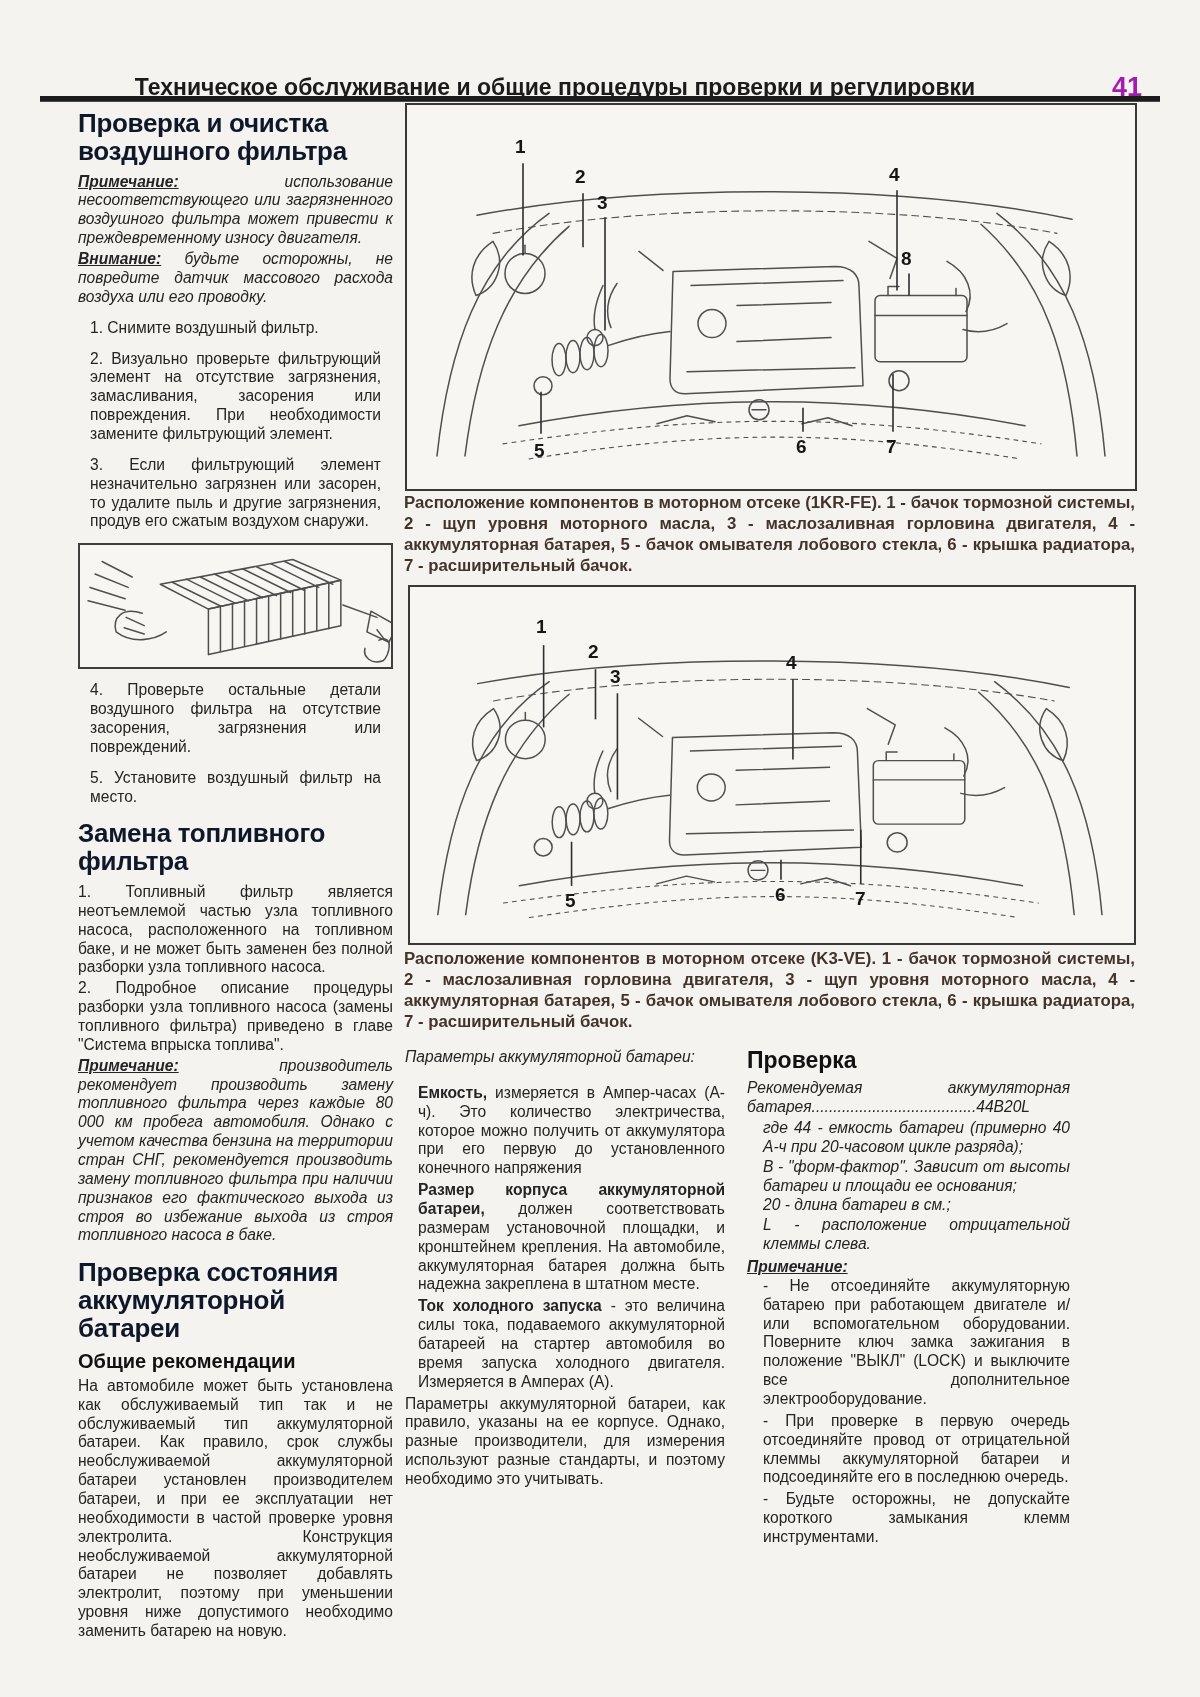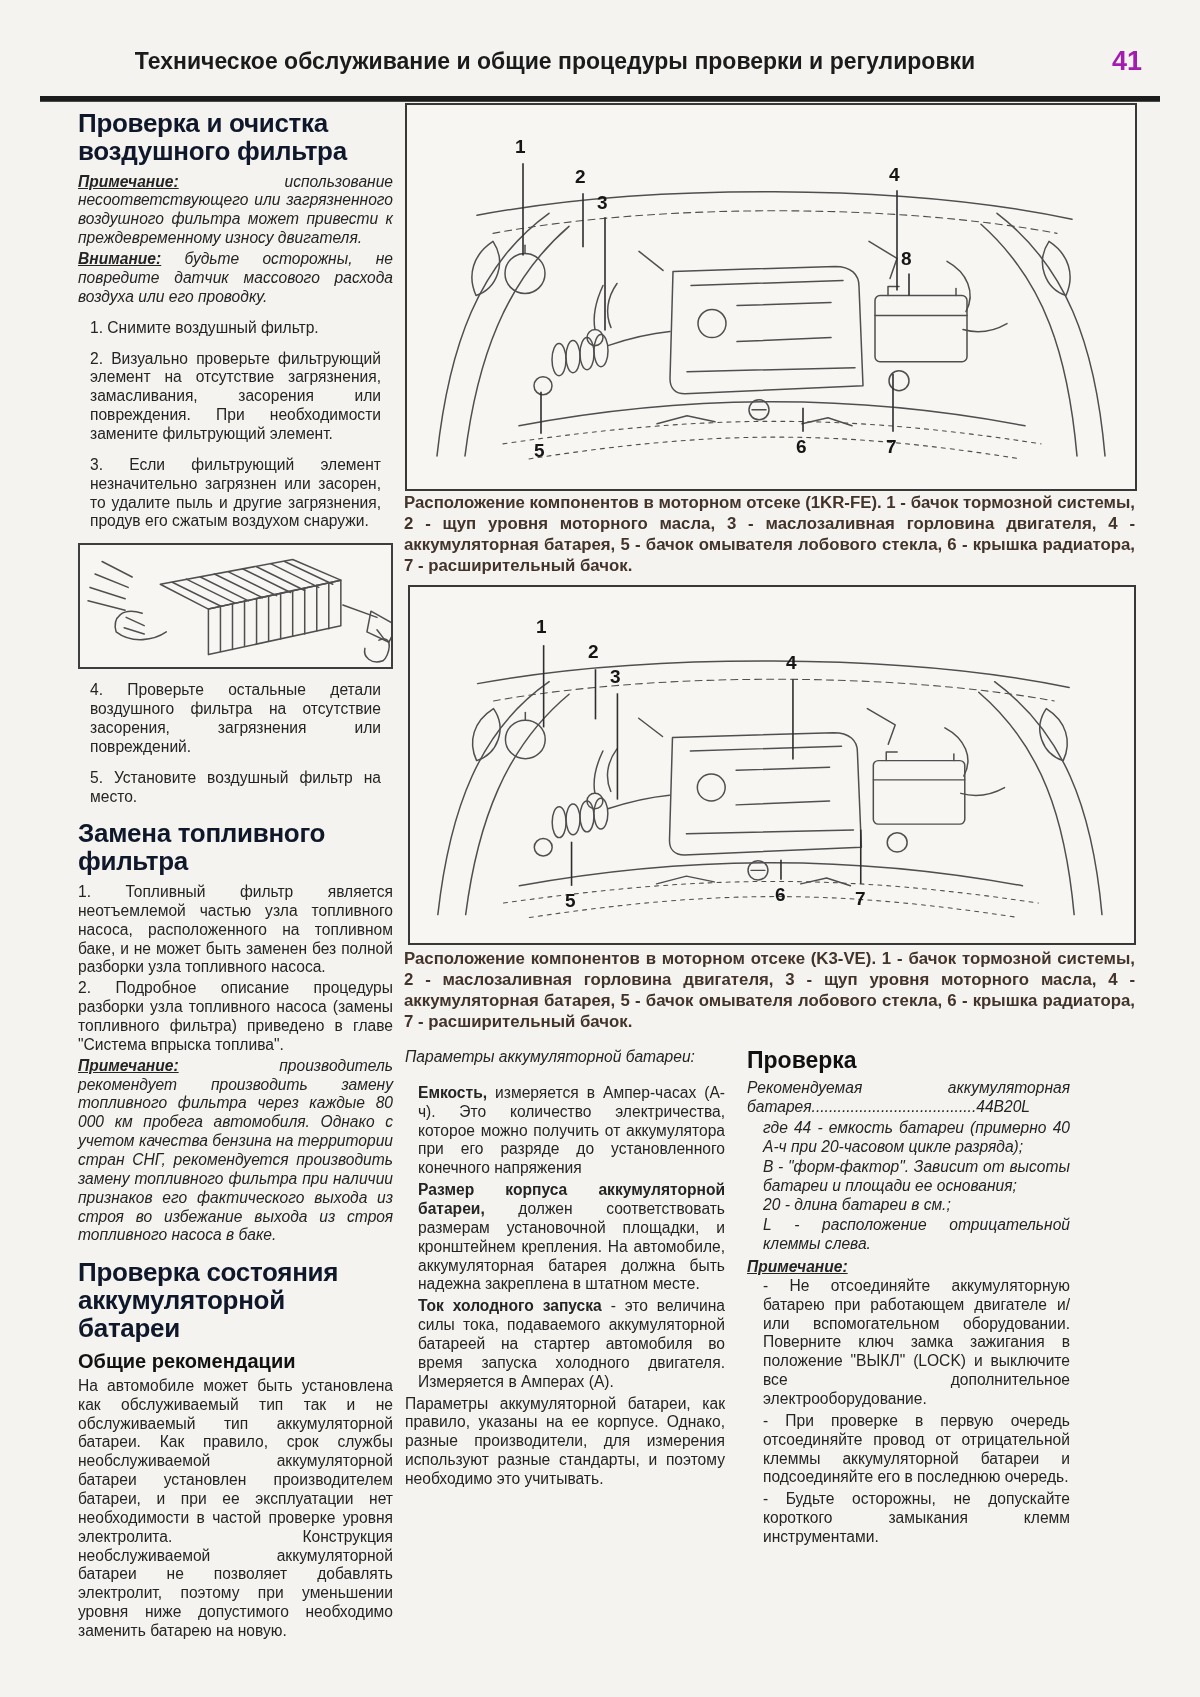--- a/index.html
+++ b/index.html
@@ -1,19 +1,19 @@
 <!DOCTYPE html>
 <html><head>
 <meta charset="utf-8">
 <style>
   html,body{margin:0;padding:0;}
   body{background:#d8d6d2;font-family:"Liberation Sans","DejaVu Sans",sans-serif;}
   .page{position:relative;width:1200px;height:1697px;margin:0 auto;background:#f5f3ef;overflow:hidden;color:#242424;}
   
-  .hdr{position:absolute;left:40px;top:48px;width:1120px;height:34px;}
+  .hdr{position:absolute;left:40px;top:74px;width:1120px;height:34px;}
   .hdr-title{position:absolute;left:0;right:90px;text-align:center;font-weight:bold;font-size:23px;color:#1b1b1b;}
   .hdr-num{position:absolute;right:18px;top:-2px;font-weight:bold;font-size:27px;color:#a21caf;}
   .hdr-rule{position:absolute;left:40px;top:96px;width:1120px;height:5px;background:#1c1c1c;border-bottom:1px solid #4a4a4a;}
   
   .col{position:absolute;text-align:justify;font-size:15.6px;line-height:1.21;}
   .col-left{left:78px;top:110px;width:315px;}
   .col-mid{left:405px;top:1048px;width:320px;}
   .col-right{left:747px;top:1048px;width:323px;}
   h1{font-size:26px;line-height:1.07;margin:14px 0 7px 0;color:#0f172a;letter-spacing:-0.3px;text-align:left;}
   h1:first-child{margin-top:0;}
@@ -209,21 +209,21 @@
     <span class="co" style="left:200px;top:80px">3</span>
     <span class="co" style="left:376px;top:66px">4</span>
     <span class="co" style="left:155px;top:304px">5</span>
     <span class="co" style="left:365px;top:298px">6</span>
     <span class="co" style="left:445px;top:302px">7</span>
   </figure>
   <p class="caption cap-2">Расположение компонентов в моторном отсеке (K3-VE). 1 - бачок тормозной системы, 2 - маслозаливная горловина двигателя, 3 - щуп уровня моторного масла, 4 - аккумуляторная батарея, 5 - бачок омывателя лобового стекла, 6 - крышка радиатора, 7 - расширительный бачок.</p>
 
   <section class="col col-mid">
     <p class="lead-italic">Параметры аккумуляторной батареи:</p>
-    <p class="param"><span class="term">Емкость,</span><span> измеряется в Ампер-часах (А-ч). Это количество электричества, которое можно получить от аккумулятора при его разряде до установленного конечного напряжения</span></p>
+    <p class="param"><span class="term">Емкость,</span><span> измеряется в Ампер-часах (А-ч). Это количество электричества, которое можно получить от аккумулятора при его первую до установленного конечного напряжения</span></p>
     <p class="param"><span class="term">Размер корпуса аккумуляторной батареи,</span><span> должен соответствовать размерам установочной площадки, и кронштейнем крепления. На автомобиле, аккумуляторная батарея должна быть надежна закреплена в штатном месте.</span></p>
     <p class="param"><span class="term">Ток холодного запуска</span><span> - это величина силы тока, подаваемого аккумуляторной батареей на стартер автомобиля во время запуска холодного двигателя. Измеряется в Амперах (А).</span></p>
     <p>Параметры аккумуляторной батареи, как правило, указаны на ее корпусе. Однако, разные производители, для измерения используют разные стандарты, и поэтому необходимо это учитывать.</p>
   </section>
 
   <section class="col col-right">
     <h2 class="r-title">Проверка</h2>
     <p class="spec"><span>Рекомендуемая аккумуляторная батарея</span><span>......................................</span><span>44B20L</span></p>
     <div class="spec-notes">
       <p>где 44 - емкость батареи (примерно 40 А-ч при 20-часовом цикле разряда);</p>

